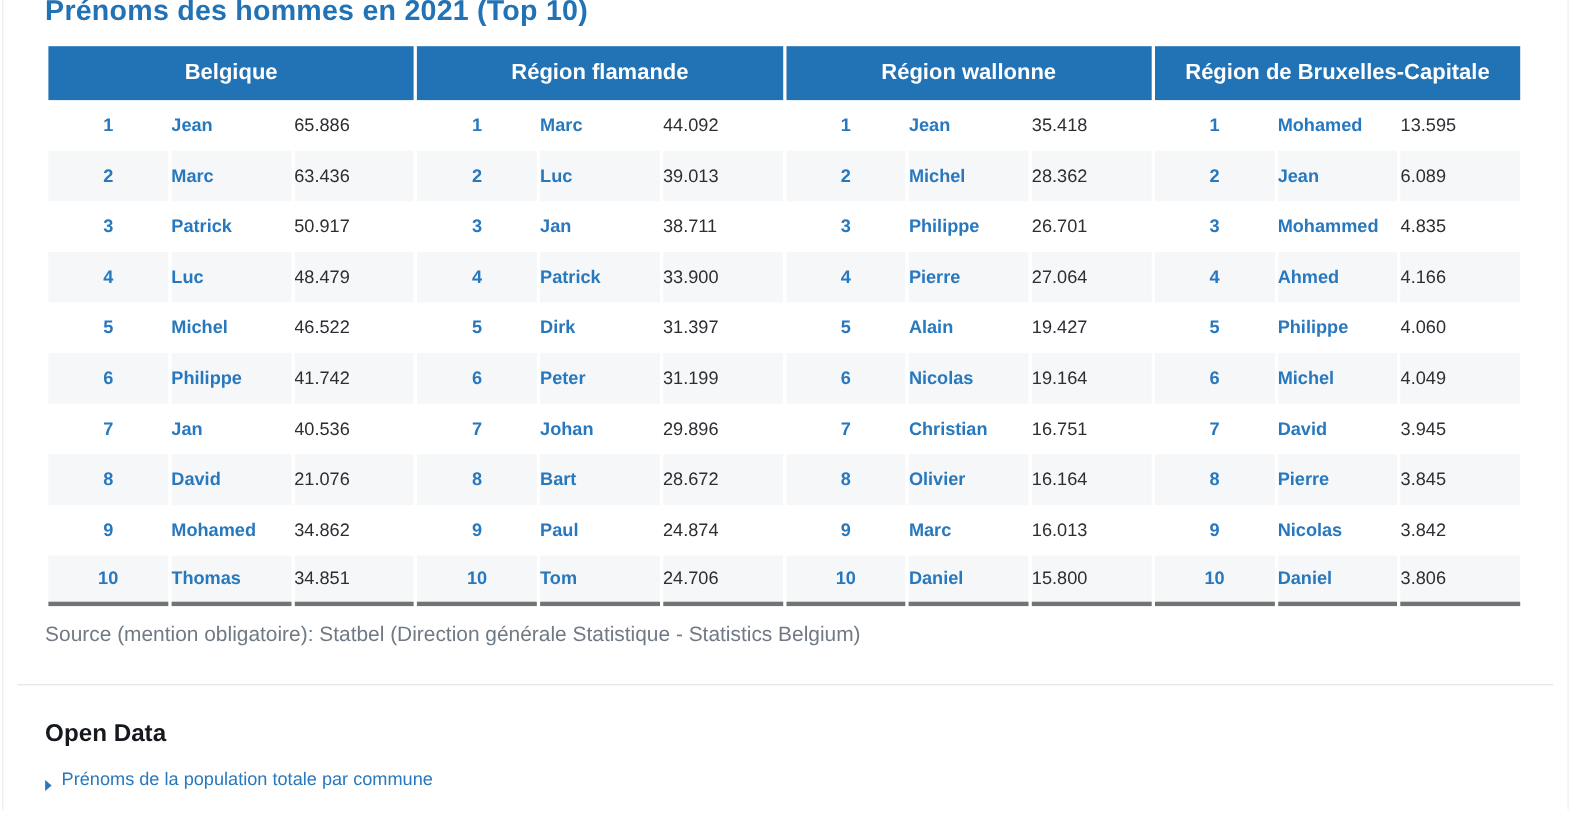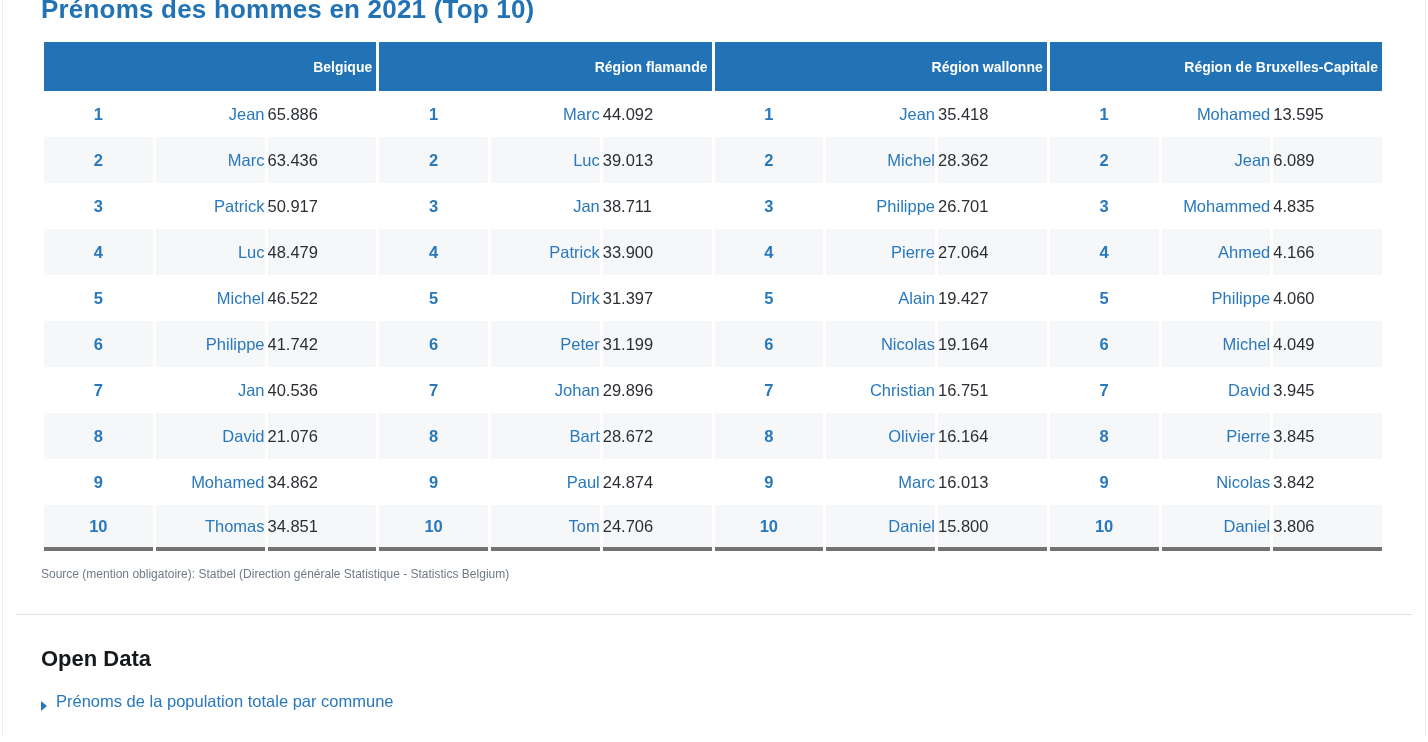--- a/index.html
+++ b/index.html
@@ -33,38 +33,38 @@
   }
   table.top10{
     width:100%;
     border-collapse:separate;
     border-spacing:3px 0;
     table-layout:fixed;
   }
   table.top10 th{
     background:var(--accent);
     color:#fff;
-    font-size:14px;font-weight:bold;
-    height:49px;text-align:right;
+    font-size:20px;font-weight:bold;
+    height:49px;text-align:center;
     padding:0 4px;
   }
   table.top10 td{
     height:46px;font-size:16.5px;
     padding:0;vertical-align:middle;
     white-space:nowrap;overflow:hidden;
   }
   table.top10 tr:nth-child(even) td{background:var(--stripe);}
   table.top10 tr:last-child td{border-bottom:4px solid #737373;}
   td.rank{width:36px;text-align:center;color:var(--link);font-weight:bold;}
-  td.name{text-align:right;padding-left:22px;color:var(--link);font-weight:normal;cursor:pointer;}
+  td.name{text-align:left;padding-left:22px;color:var(--link);font-weight:bold;cursor:pointer;}
   td.val{width:106px;text-align:left;padding-right:12px;color:var(--value);}
   .source-note{
     padding-top:16px;
     color:var(--muted);
-    font-size:12px;
+    font-size:19px;
   }
   .section-divider{
     border:none;
     border-top:1px solid var(--divider);
     margin:33px 13px 0 13px;
   }
   .opendata-heading{
     margin:31px 0 0 0;
     font-size:22px;font-weight:bold;
     color:var(--heading);

